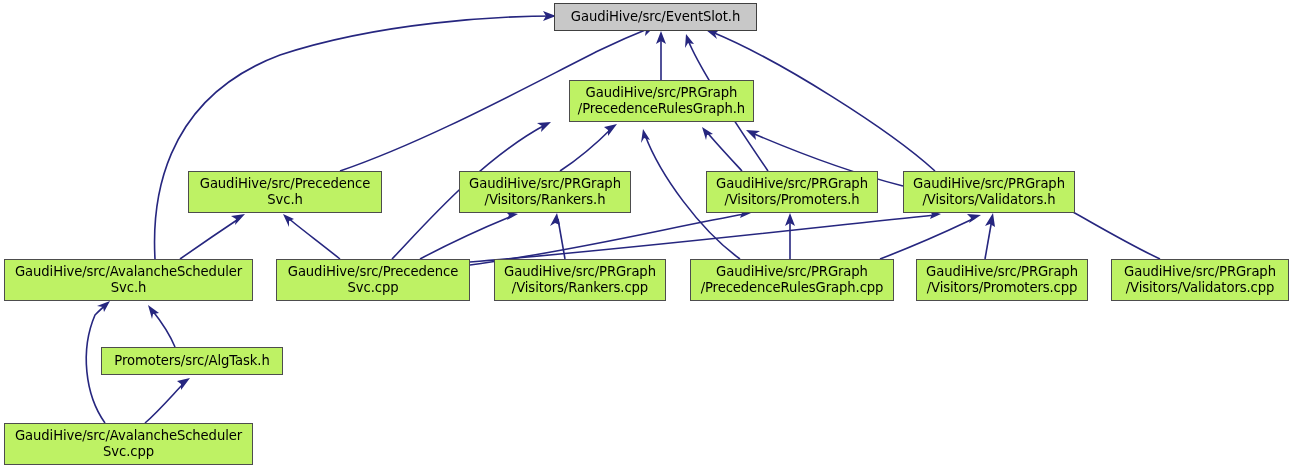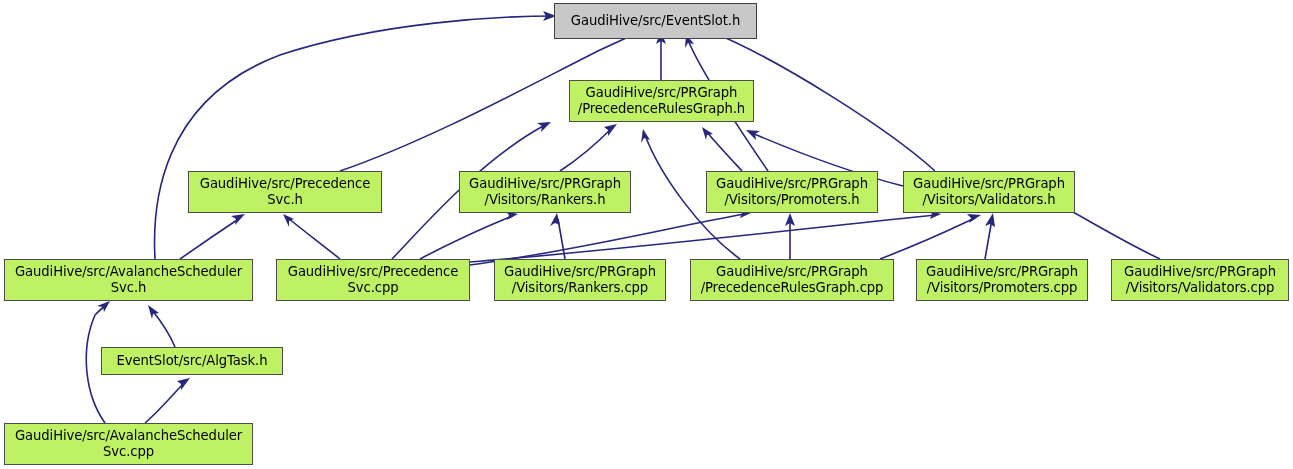--- a/index.html
+++ b/index.html
@@ -105,21 +105,21 @@
         <path class="edge-head" d="M 245 214 l -14 2 l 5 3 l -1 6 z" fill="#26267f" transform="scale(1)"></path>
         <path class="edge-path" d="M 105 423 C 85 395 80 350 95 315 C 100 310 103 307 106 305" stroke="#26267f"></path>
         <path class="edge-head" d="M 110 301 l -13 5 l 6 1 l 1 5 z" fill="#26267f" transform="scale(1)"></path>
         <path class="edge-path" d="M 145 423 C 160 410 175 392 185 382" stroke="#26267f"></path>
         <path class="edge-head" d="M 190 378 l -13 3 l 4 3 l 0 6 z" fill="#26267f" transform="scale(1)"></path>
         <path class="edge-path" d="M 175 347 C 170 335 160 320 152 310" stroke="#26267f"></path>
         <path class="edge-head" d="M 148 305 l 4 14 l 1 -5 l 6 -1 z" fill="#26267f" transform="scale(1)"></path>
       </g>
   </svg>
   <div id="nodes-layer">
-      <div class="node-box root-node" style="left: 554px; top: 3px; width: 203px; height: 36px;"><span class="node-label">GaudiHive/src/EventSlot.h</span></div>
+      <div class="node-box root-node" style="left: 554px; top: 3px; width: 203px; height: 28px;"><span class="node-label">GaudiHive/src/EventSlot.h</span></div>
       <div class="node-box" style="left: 569px; top: 80px; width: 185px; height: 42px;"><span class="node-label">GaudiHive/src/PRGraph
 /PrecedenceRulesGraph.h</span></div>
       <div class="node-box" style="left: 188px; top: 171px; width: 194px; height: 42px;"><span class="node-label">GaudiHive/src/Precedence
 Svc.h</span></div>
       <div class="node-box" style="left: 459px; top: 171px; width: 172px; height: 42px;"><span class="node-label">GaudiHive/src/PRGraph
 /Visitors/Rankers.h</span></div>
       <div class="node-box" style="left: 706px; top: 171px; width: 172px; height: 42px;"><span class="node-label">GaudiHive/src/PRGraph
 /Visitors/Promoters.h</span></div>
       <div class="node-box" style="left: 903px; top: 171px; width: 172px; height: 42px;"><span class="node-label">GaudiHive/src/PRGraph
 /Visitors/Validators.h</span></div>
@@ -128,17 +128,17 @@
       <div class="node-box" style="left: 276px; top: 259px; width: 194px; height: 42px;"><span class="node-label">GaudiHive/src/Precedence
 Svc.cpp</span></div>
       <div class="node-box" style="left: 494px; top: 259px; width: 172px; height: 42px;"><span class="node-label">GaudiHive/src/PRGraph
 /Visitors/Rankers.cpp</span></div>
       <div class="node-box" style="left: 690px; top: 259px; width: 204px; height: 42px;"><span class="node-label">GaudiHive/src/PRGraph
 /PrecedenceRulesGraph.cpp</span></div>
       <div class="node-box" style="left: 916px; top: 259px; width: 172px; height: 42px;"><span class="node-label">GaudiHive/src/PRGraph
 /Visitors/Promoters.cpp</span></div>
       <div class="node-box" style="left: 1111px; top: 259px; width: 178px; height: 42px;"><span class="node-label">GaudiHive/src/PRGraph
 /Visitors/Validators.cpp</span></div>
-      <div class="node-box" style="left: 101px; top: 347px; width: 182px; height: 28px;"><span class="node-label">EventSlot/src/AlgTask.h</span></div>
+      <div class="node-box" style="left: 101px; top: 347px; width: 182px; height: 28px;"><span class="node-label">Promoters/src/AlgTask.h</span></div>
       <div class="node-box" style="left: 4px; top: 423px; width: 249px; height: 42px;"><span class="node-label">GaudiHive/src/AvalancheScheduler
 Svc.cpp</span></div>
     </div>
 </div>
 
 </body></html>

